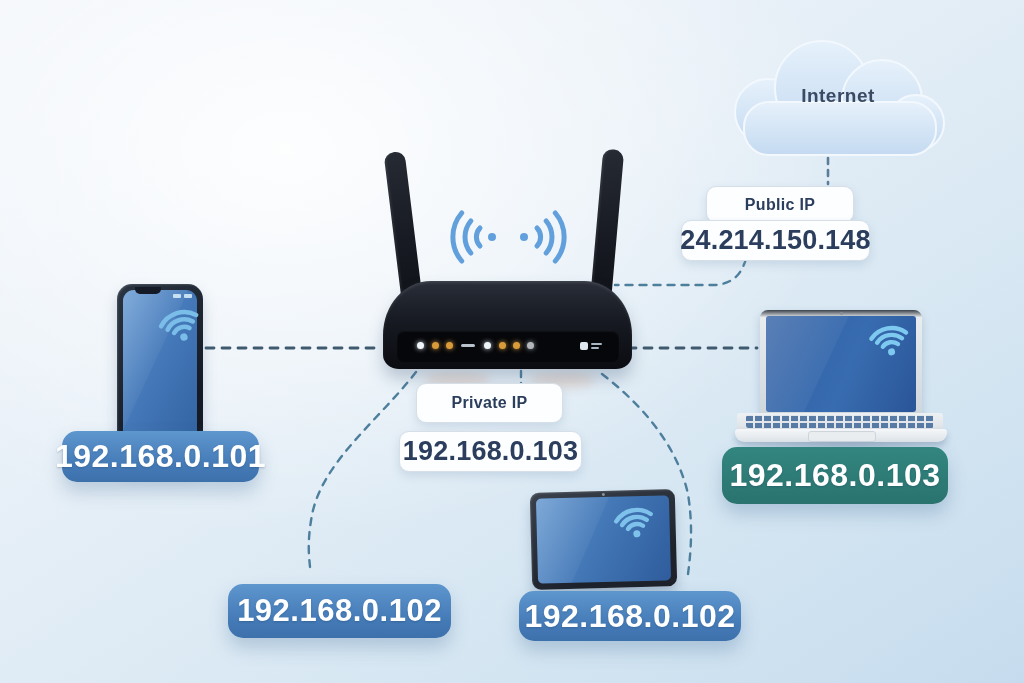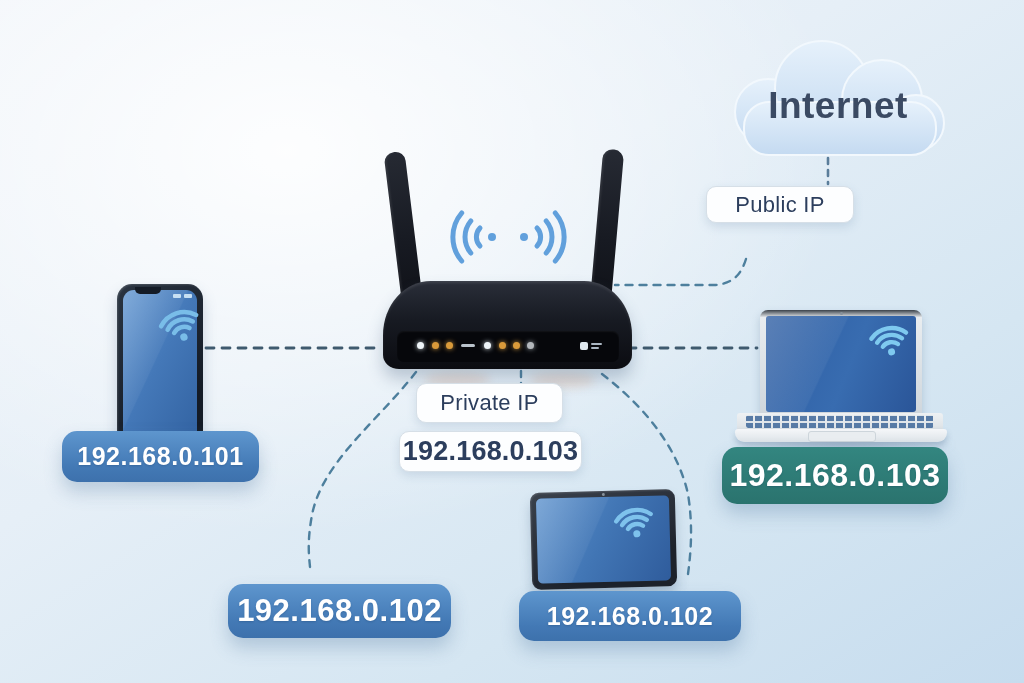--- a/index.html
+++ b/index.html
@@ -13,38 +13,38 @@
   svg.layer { position:absolute; left:0; top:0; z-index:1; }
 
   
   .pill {
     position:absolute; z-index:4; background:#fdfeff;
     border:1px solid #d6dfe7; border-radius:10px;
     box-shadow:0 4px 10px rgba(110,140,175,.22);
     display:flex; align-items:center; justify-content:center;
     color:#2c3e5d;
   }
-  .pill.title { font-size:22px; font-weight:400; letter-spacing:.3px; }
+  .pill.title { font-size:16px; font-weight:700; letter-spacing:.3px; }
   .pill.value { font-size:27px; font-weight:700; letter-spacing:.2px; }
 
   
   .badge {
     position:absolute; z-index:4; border-radius:15px;
     display:flex; align-items:center; justify-content:center;
-    color:#ffffff; font-weight:700; font-size:25px; letter-spacing:.5px;
+    color:#ffffff; font-weight:700; font-size:32px; letter-spacing:.5px;
     text-shadow:0 1px 2px rgba(20,50,90,.25);
     box-shadow:0 10px 18px rgba(80,120,160,.30);
   }
   .badge.blue { background:linear-gradient(180deg,#5e96ce 0%,#4379b5 70%,#3d71ac 100%); }
   .badge.teal { background:linear-gradient(180deg,#338680 0%,#2a736e 100%); }
 
   
   .cloud-title {
     position:absolute; z-index:3; width:210px; text-align:center;
-    font-size:37px; font-weight:700; color:#3b4a63; letter-spacing:.5px;
+    font-size:19px; font-weight:700; color:#3b4a63; letter-spacing:.5px;
   }
 
   
   .antenna {
     position:absolute; z-index:2; width:21px; height:152px; border-radius:10px;
     background:linear-gradient(180deg,#262a33 0%,#171a22 60%,#101218 100%);
     box-shadow:inset 2px 0 2px rgba(255,255,255,.07);
   }
   .router-body {
     position:absolute; z-index:3; left:383px; top:281px; width:249px; height:88px;
@@ -169,20 +169,21 @@
       <path d="M537,246 A13,13 0 0 0 537,228"></path>
       <path d="M546.2,253 A25,25 0 0 0 546.2,221"></path>
       <path d="M555.3,261 A37,37 0 0 0 555.3,213"></path>
       <circle cx="524" cy="237" r="4" fill="#4e95d8" stroke="none"></circle>
     </g>
   </svg>
 
   <div class="cloud-title" style="left:733px; top:85px;">Internet</div>
 
   <div class="pill title" style="left:706px; top:186px; width:146px; height:35px;">Public IP</div>
+  <div class="pill value" style="left:681px; top:220px; width:187px; height:39px;">24.214.150.148</div>
 
   <div class="antenna" style="left:402px; top:151px; transform:rotate(-7deg); transform-origin:50% 100%;"></div>
   <div class="antenna" style="left:590px; top:149px; transform:rotate(5deg); transform-origin:50% 100%;"></div>
   <div class="smudge" style="left:425px; top:372px; width:65px; height:16px;"></div>
   <div class="smudge" style="left:530px; top:372px; width:65px; height:16px;"></div>
   <div class="router-body">
     <div class="led-strip">
       <span class="led white" style="left:20px;"></span>
       <span class="led amber" style="left:35px;"></span>
       <span class="led amber" style="left:49px;"></span>

